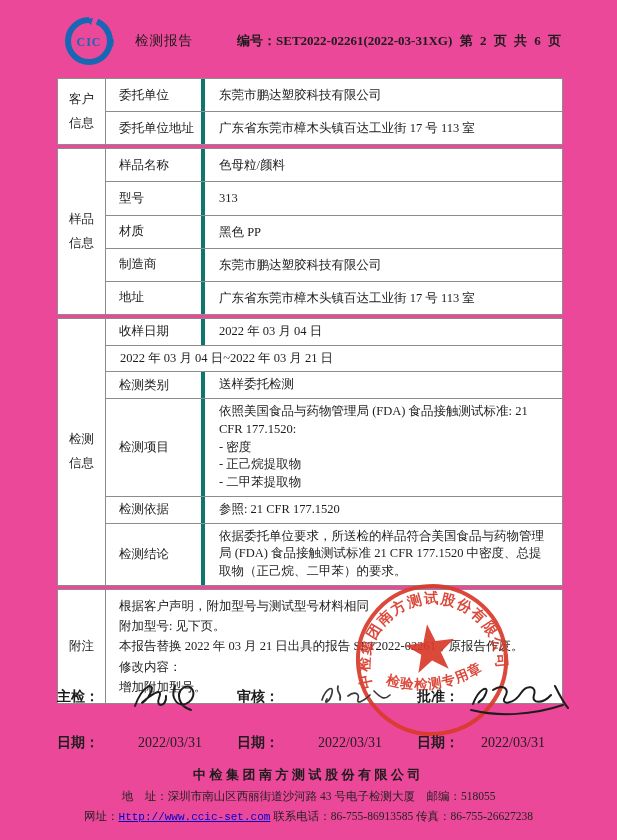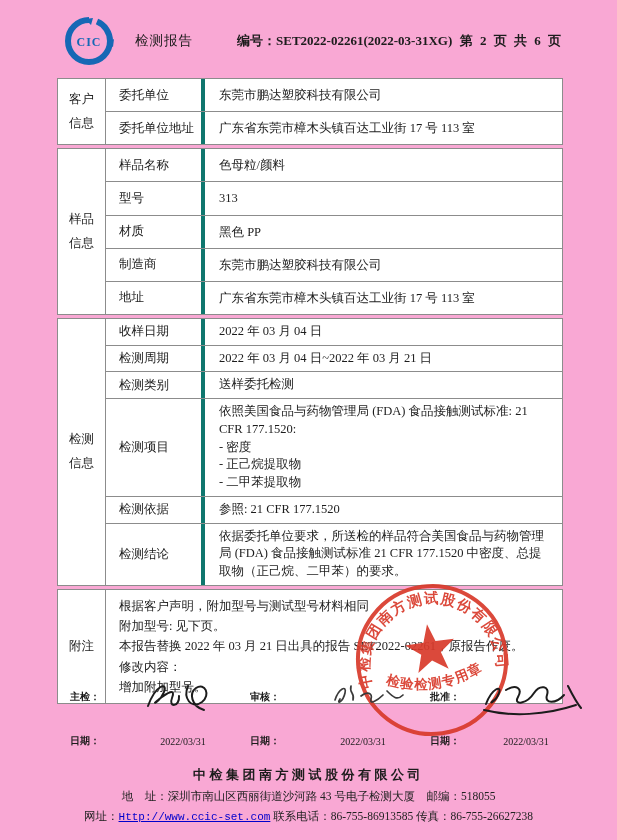--- a/index.html
+++ b/index.html
@@ -1,20 +1,20 @@
 <!DOCTYPE html>
 <html><head>
 <meta charset="utf-8">
 <style>
   * { margin:0; padding:0; box-sizing:border-box; }
   html,body { background:#ffffff; }
   .page {
     position:relative;
     width:617px; height:840px;
-    background:#f9a8d4;
+    background:#ec4899;
     font-family:"Liberation Serif","DejaVu Serif",serif;
     color:#1c1c1c;
     overflow:hidden;
     padding-left:6px;
   }
   
   .header {
     position:absolute; top:14px; left:57px; right:54px; height:54px;
     display:flex; align-items:center;
   }
@@ -56,22 +56,22 @@
   .sec-compact .cell.value { padding-top:4px; padding-bottom:4px; line-height:1.42; }
   .note-val { padding:6px 8px 6px 13px !important; line-height:1.62 !important; }
   
   .stamp {
     position:absolute; left:352px; top:580px; width:160px; height:160px;
     z-index:1; opacity:0.92; transform:rotate(-8deg);
     pointer-events:none;
   }
   
   .sign-area {
-    position:absolute; top:674px; left:70px; width:506px; z-index:2;
-    font-size:10px;
+    position:absolute; top:674px; left:57px; width:506px; z-index:2;
+    font-size:14px;
   }
   .sign-grid {
     display:grid;
     grid-template-columns:46px 134px 46px 134px 46px auto;
     align-items:center;
   }
   .sign-grid .lbl { font-weight:bold; white-space:nowrap; }
   .sig-box { height:46px; display:flex; align-items:center; justify-content:center; }
   .date-grid {
     display:grid;
@@ -156,21 +156,20 @@
     <div class="section sec-compact">
       <div class="sec-label">
           <span>检测信息</span>
         </div>
       <div class="sec-rows">
         <div class="row">
           <div class="cell label">收样日期</div>
           <div class="cell value">2022 年 03 月 04 日</div>
         </div>
         <div class="row">
-          <div class="cell label">检测周期</div>
           <div class="cell value">2022 年 03 月 04 日~2022 年 03 月 21 日</div>
         </div>
         <div class="row">
           <div class="cell label">检测类别</div>
           <div class="cell value">送样委托检测</div>
         </div>
         <div class="row">
           <div class="cell label">检测项目</div>
           <div class="cell value">依照美国食品与药物管理局 (FDA) 食品接触测试标准: 21 CFR 177.1520:
 - 密度

